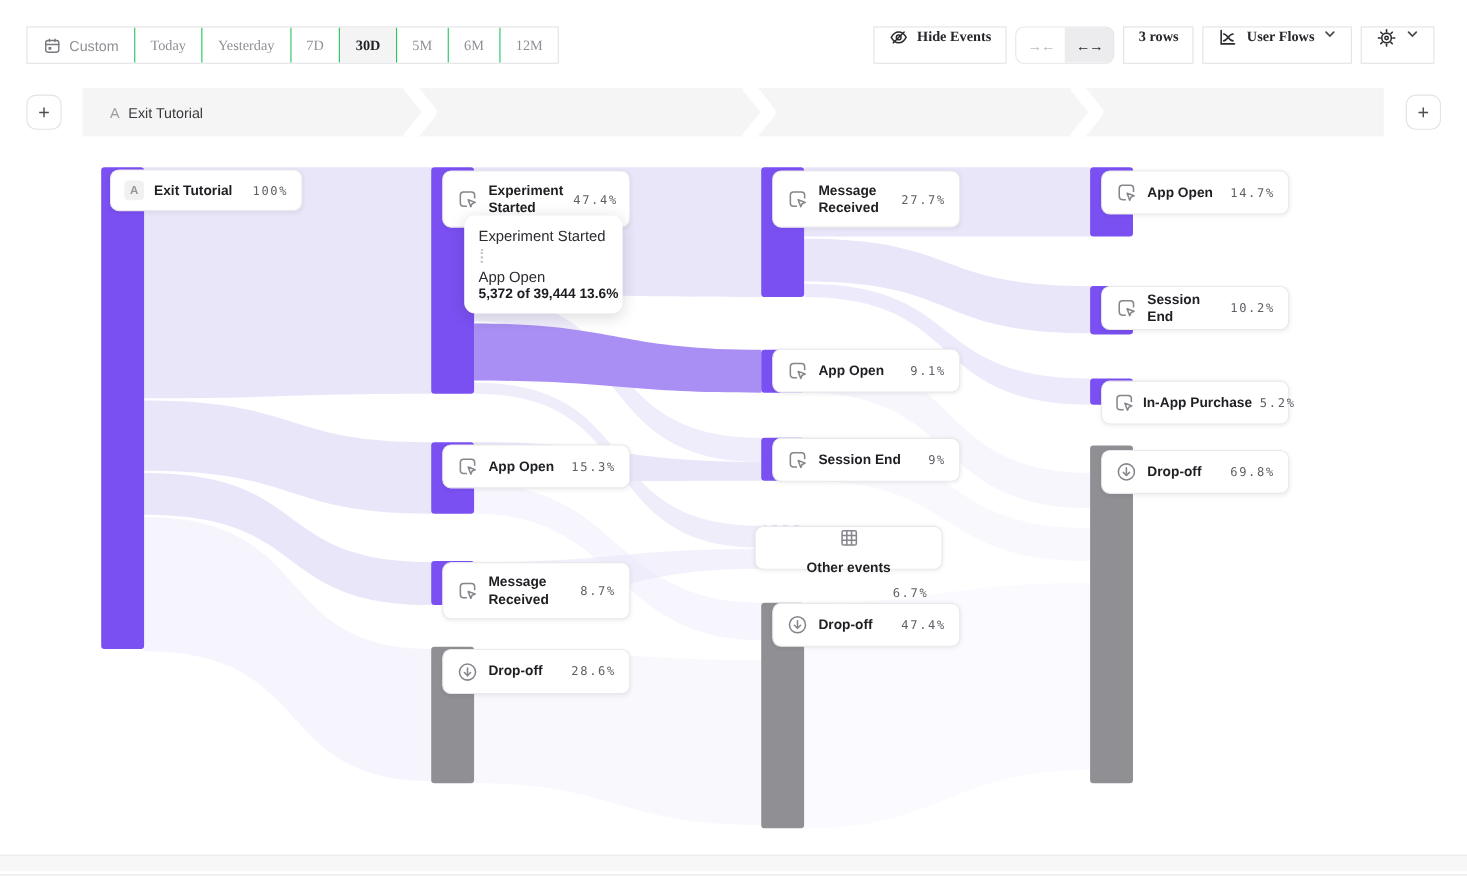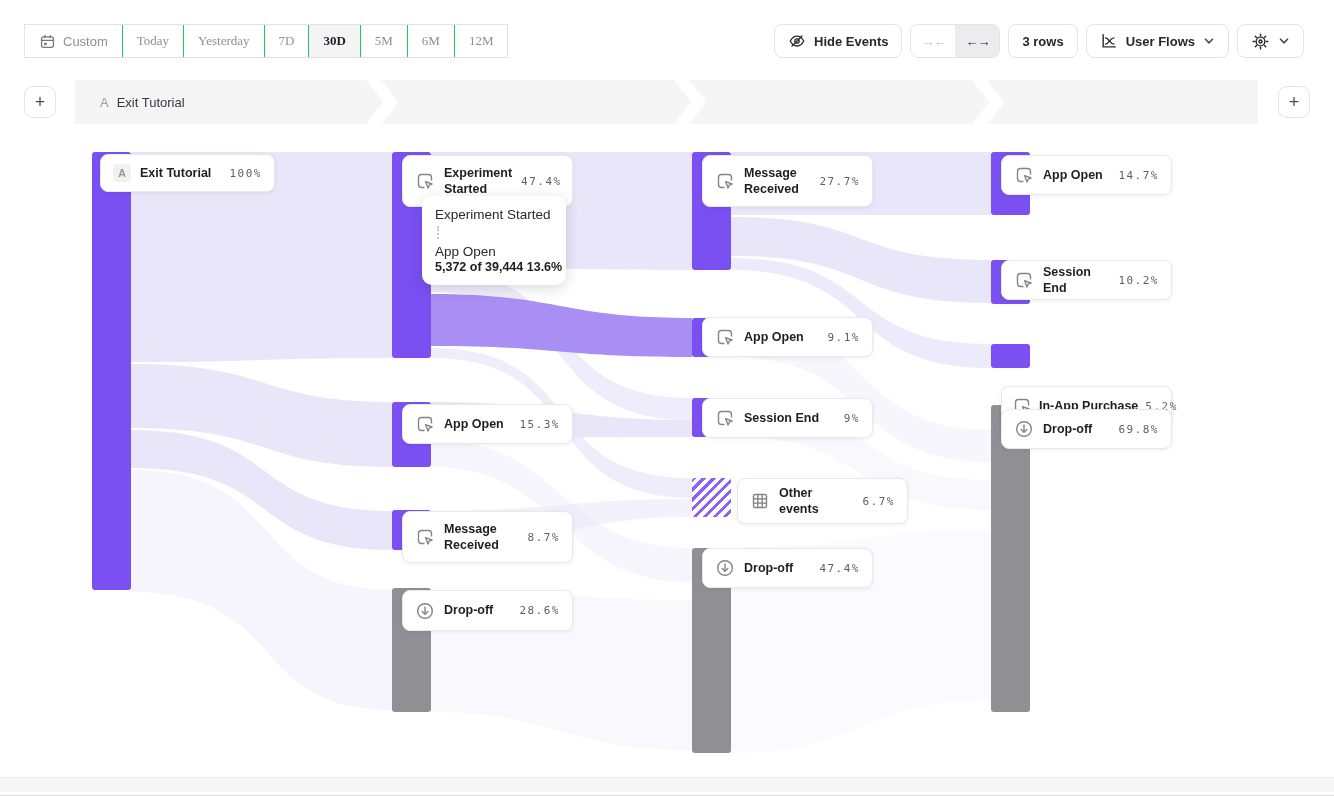--- a/index.html
+++ b/index.html
@@ -9,22 +9,22 @@
 
   
   .toolbar { position:absolute; top:24px; left:24px; right:30px; height:34px;
              display:flex; align-items:stretch; }
   .seg-group { display:flex; border:1px solid #e3e3e6; border-radius:0; background:#fff; overflow:hidden; }
   .seg { display:flex; align-items:center; gap:7px; padding:0 14px; font-size:13px; color:#8f9096;
          cursor:pointer; white-space:nowrap; }
   .seg + .seg { border-left:1px solid #22c55e;font-family:Liberation Serif, serif; }
   .seg.active { background:#f4f4f5; color:#1f2023; font-weight:700; }
   .tb-right { margin-left:auto; display:flex; gap:8px; }
-  .btn { display:flex; align-items:center; gap:8px; padding:0 13px; border:1px solid #e3e3e6;
-         border-radius:8px; background:#fff; font-size:13px; font-weight:600; color:#26272b; cursor:pointer; }
+  .btn { display:flex; gap:8px; padding:0 13px; border:1px solid #e3e3e6;
+         border-radius:0; background:#fff; font-size:13px; font-weight:600; color:#26272b; cursor:pointer;font-family:Liberation Serif, serif; }
   .toggle-group { display:flex; border:1px solid #e3e3e6; border-radius:8px; overflow:hidden; }
   .tg-seg { display:flex; align-items:center; padding:0 10px; font-size:13px; letter-spacing:-1px; cursor:pointer; }
   .tg-seg.dim { color:#bcbcc1; background:#fff; }
   .tg-seg.on  { color:#2a2b2f; background:#ececef; font-weight:700; }
 
   
   .plus-btn { position:absolute; width:32px; height:32px; border:1px solid #e3e3e6; border-radius:9px;
               background:#fff; color:#4d4e53; font-size:18px; line-height:30px; text-align:center; cursor:pointer; }
   .band { position:absolute; left:75px; top:80px; width:1183px; height:44px; background:#f5f5f6; }
   .band-label { position:absolute; left:25px; top:0; height:44px; display:flex; align-items:center; gap:8px;
@@ -306,21 +306,21 @@
     <span class="nicon">
       <svg width="20" height="20" viewBox="0 0 20 20" fill="none" stroke="#85858b" stroke-width="1.4" stroke-linejoin="round">
         <path d="M16.5 9.5 V6.5 a3 3 0 0 0 -3 -3 H6.5 a3 3 0 0 0 -3 3 v7 a3 3 0 0 0 3 3 h3"></path>
         <path d="M10.6 10.6 L17 13 L14.2 14.2 L13 17 Z" fill="#fff"></path>
       </svg>
     </span>
     <span class="lbl">Session End</span>
     <span class="pct">9%</span>
   </div>
 
-  <div class="card" style="left:737px; top:478px; width:171px; height:46px;">
+  <div class="card" style="left:686px; top:478px; width:171px; height:40px;flex-direction:column;">
     <span class="nicon">
       <svg width="20" height="20" viewBox="0 0 20 20" fill="none" stroke="#85858b" stroke-width="1.4">
         <rect x="3.5" y="3.5" width="13" height="13" rx="1.5"></rect>
         <path d="M7.85 3.5 V16.5"></path>
           <path d="M12.15 3.5 V16.5"></path>
           <path d="M3.5 7.85 H16.5"></path>
           <path d="M3.5 12.15 H16.5"></path>
       </svg>
     </span>
     <span class="lbl">Other events</span>
@@ -354,21 +354,21 @@
     <span class="nicon">
       <svg width="20" height="20" viewBox="0 0 20 20" fill="none" stroke="#85858b" stroke-width="1.4" stroke-linejoin="round">
         <path d="M16.5 9.5 V6.5 a3 3 0 0 0 -3 -3 H6.5 a3 3 0 0 0 -3 3 v7 a3 3 0 0 0 3 3 h3"></path>
         <path d="M10.6 10.6 L17 13 L14.2 14.2 L13 17 Z" fill="#fff"></path>
       </svg>
     </span>
     <span class="lbl">Session End</span>
     <span class="pct">10.2%</span>
   </div>
 
-  <div class="card" style="left:1001px; top:346px; width:171px; height:40px; gap:7px; padding:0 10px;margin-top:40px;">
+  <div class="card" style="left:1001px; top:346px; width:171px; height:40px; gap:7px; padding:0 10px;">
     <span class="nicon">
       <svg width="20" height="20" viewBox="0 0 20 20" fill="none" stroke="#85858b" stroke-width="1.4" stroke-linejoin="round">
         <path d="M16.5 9.5 V6.5 a3 3 0 0 0 -3 -3 H6.5 a3 3 0 0 0 -3 3 v7 a3 3 0 0 0 3 3 h3"></path>
         <path d="M10.6 10.6 L17 13 L14.2 14.2 L13 17 Z" fill="#fff"></path>
       </svg>
     </span>
     <span class="lbl" style="white-space:nowrap;">In-App Purchase</span>
     <span class="pct">5.2%</span>
   </div>
 

